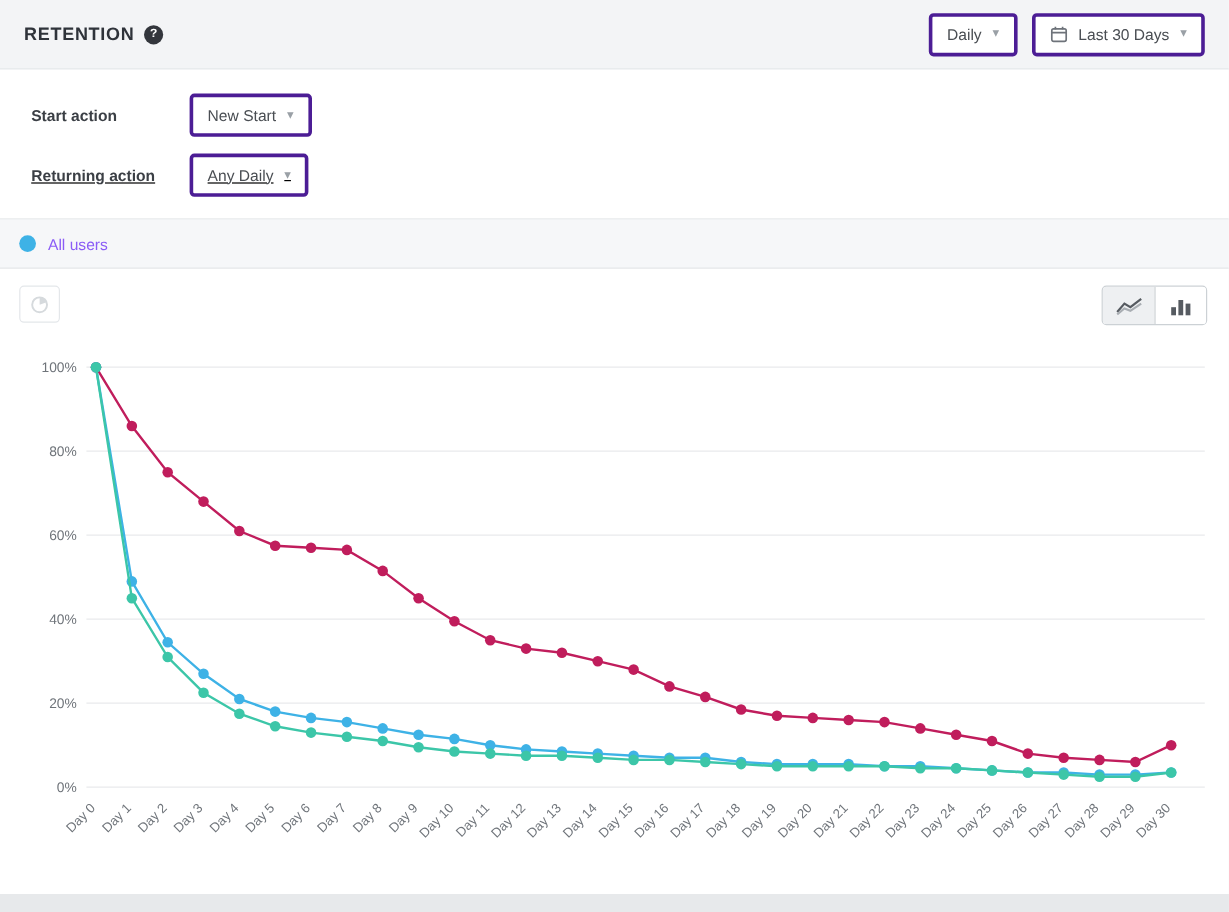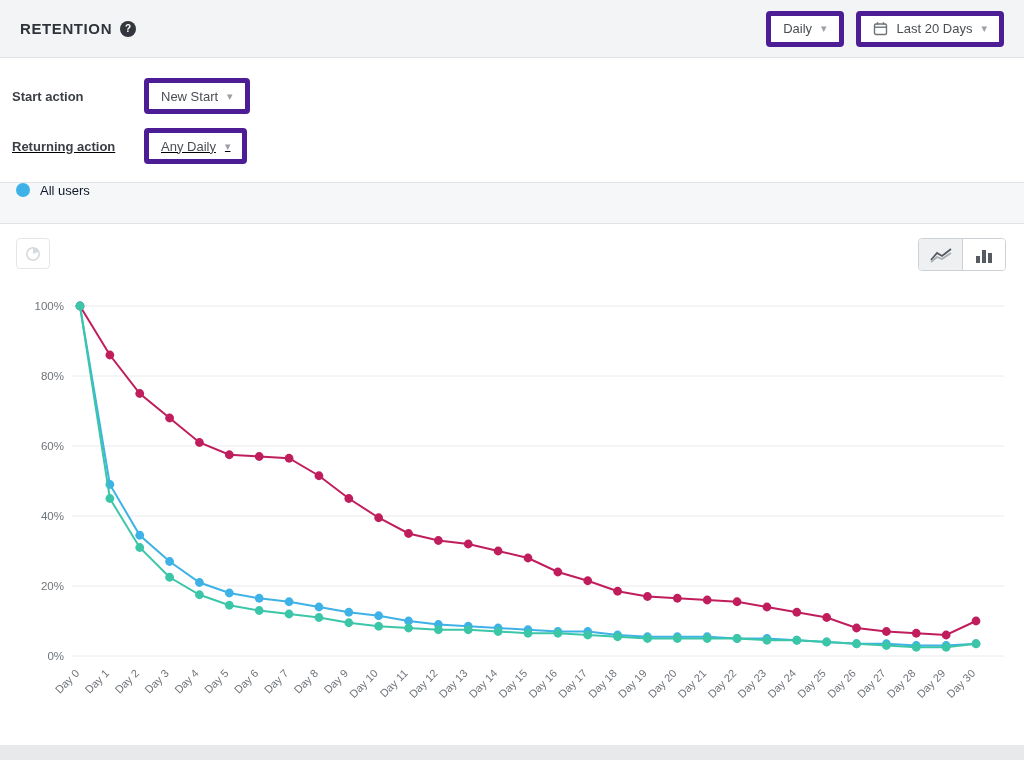--- a/index.html
+++ b/index.html
@@ -23,42 +23,42 @@
   .title-wrap { display:flex; align-items:center; gap:8px; }
   .page-title { font-size:15px; font-weight:bold; letter-spacing:.6px; color:#2f333a; }
   .help-icon {
     width:16px; height:16px; border-radius:50%;
     background:#33363c; color:#fff;
     font-size:10px; font-weight:bold;
     display:flex; align-items:center; justify-content:center;
   }
   .topbar-controls { margin-left:auto; display:flex; gap:12px; }
   .select-btn {
-    background:#fff; border:5px solid #4c1d95; border-radius:4px;
+    background:#fff; border:3px solid #4c1d95; border-radius:4px;
     height:36px; padding:0 12px;
     font-size:13px; color:#4a4e53;
     display:flex; align-items:center; gap:9px;
     cursor:pointer;
   }
   .caret { color:#9aa0a6; font-size:11px; line-height:1; }
 
   
   .filters {
-    background:#fff; padding:20px 24px 18px 12px;
+    background:#fff; padding:20px 24px 18px 26px;
     border-bottom:1px solid #e1e4e7;
   }
   .filter-row { display:flex; align-items:center; margin-bottom:14px; }
   .filter-row:last-child { margin-bottom:0;text-decoration:underline; }
   .filter-label { width:132px; font-size:13px; font-weight:bold; color:#3b3f45; }
 
   
   .legend { display:flex; background:#f6f7f9; border-bottom:1px solid #e1e4e7; flex:0 0 41px; }
   .legend-cell {
-    flex:1; display:flex; gap:10px;
-    padding:0 16px; font-size:13px; color:#0f172a;
+    flex:1; display:flex; align-items:center; gap:10px;
+    padding:0 16px; font-size:13px; color:#8b5cf6;
     border-right:1px solid #e1e4e7; cursor:pointer;
   }
   .legend-cell:last-child { border-right:none; }
   .legend-dot { width:14px; height:14px; border-radius:50%; flex:0 0 14px; }
 
   
   .chart-panel { background:#fff; flex:1; position:relative; padding:14px 14px 0 14px; }
   .icon-btn {
     position:absolute; left:16px; top:14px;
     width:34px; height:31px;
@@ -98,21 +98,21 @@
       </button>
       <button class="select-btn">
         <span style="display:flex;">
           <svg width="15" height="15" viewBox="0 0 15 15">
               <rect x="1.5" y="3" width="12" height="10.5" rx="1.5" fill="none" stroke="#6e737a" stroke-width="1.4"></rect>
               <line x1="1.5" y1="6.2" x2="13.5" y2="6.2" stroke="#6e737a" stroke-width="1.4"></line>
               <line x1="4.5" y1="1.2" x2="4.5" y2="3.6" stroke="#6e737a" stroke-width="1.4"></line>
               <line x1="10.5" y1="1.2" x2="10.5" y2="3.6" stroke="#6e737a" stroke-width="1.4"></line>
             </svg>
         </span>
-        <span>Last 20 Days</span>
+        <span>Last 30 Days</span>
         <span class="caret">▾</span>
       </button>
     </div>
   </div>
 
   <div class="filters">
     <div class="filter-row">
       <span class="filter-label">Start action</span>
       <button class="select-btn">
         <span>New Start</span>

